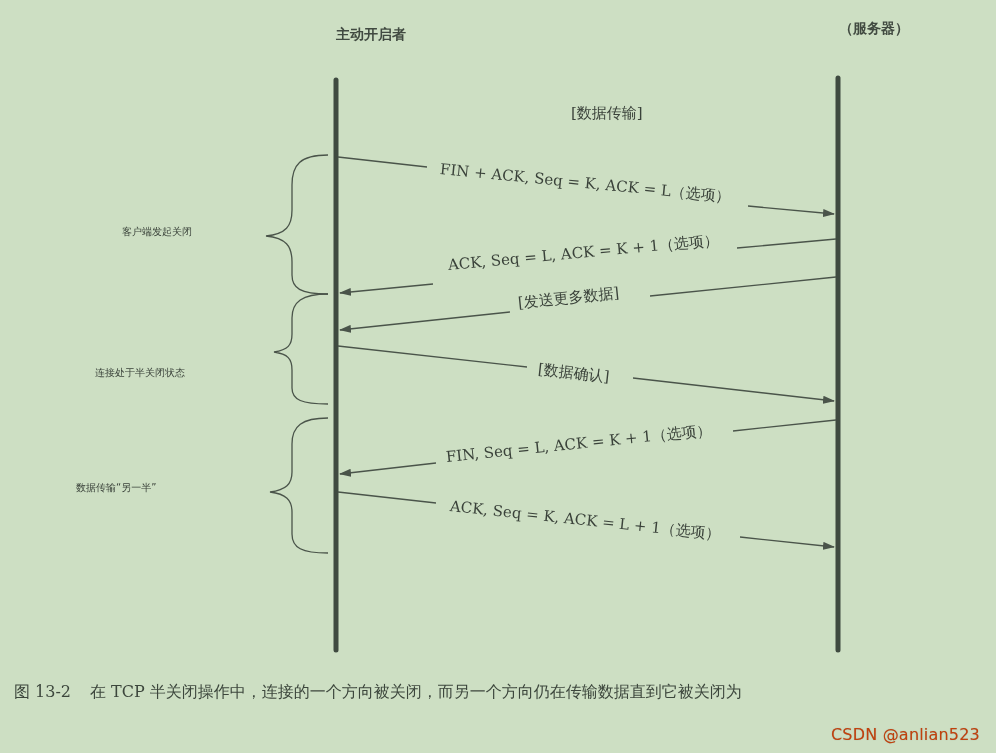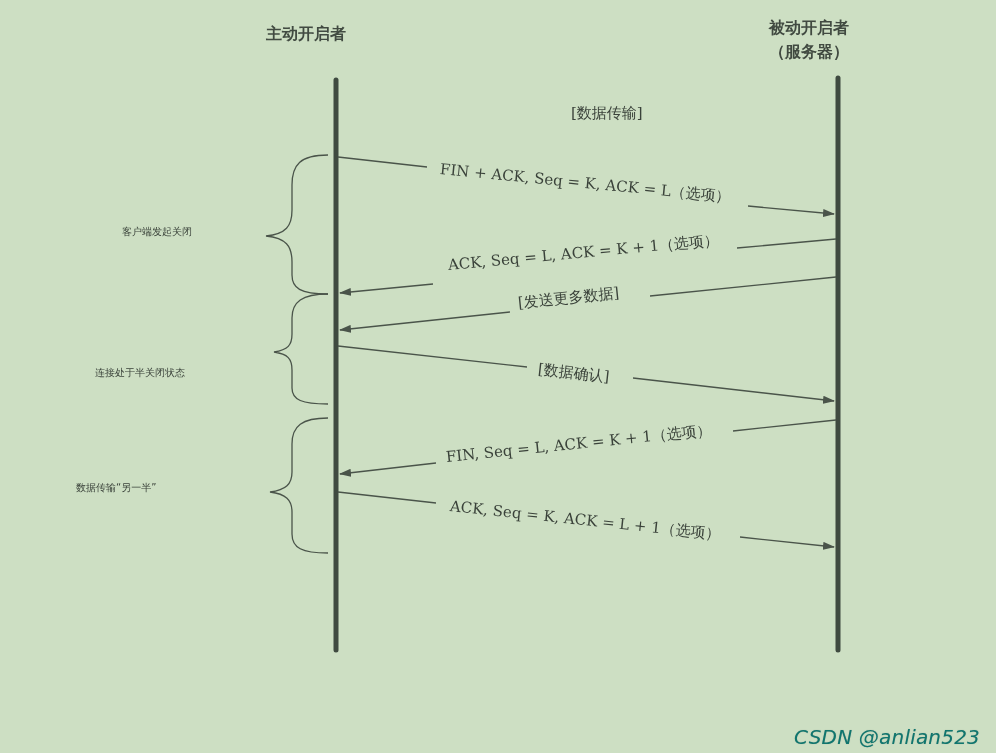--- a/index.html
+++ b/index.html
@@ -5,46 +5,45 @@
   html, body { margin: 0; padding: 0; }
   body {
     width: 996px; height: 753px; position: relative; overflow: hidden;
     background: #cddfc3;
     font-family: "DejaVu Serif", "Liberation Serif", serif;
     color: #3d4a3d;
   }
   .diagram { position: absolute; left: 0; top: 0; width: 996px; height: 660px; }
   .diagram svg { position: absolute; left: 0; top: 0; }
   .actor {
-    position: absolute; text-align: left; width: 140px;
+    position: absolute; text-align: right; width: 140px;
     font-family: "DejaVu Sans", "Liberation Sans", sans-serif;
-    font-size: 16px; font-weight: bold; color: #414a41; line-height: 24px;
+    font-size: 14px; font-weight: bold; color: #414a41; line-height: 24px;
   }
   .lbl {
     position: absolute; white-space: nowrap; font-size: 15px; color: #3a423a;
     transform-origin: left center;
   }
   .phase {
     position: absolute; white-space: nowrap; text-align: right;
     font-family: "DejaVu Sans", "Liberation Sans", sans-serif;
     font-size: 10px; color: #3a423a;
   }
   .caption {
     position: absolute; left: 14px; top: 677px; width: 970px;
     font-size: 16px; color: #3c463c; line-height: 30px;
     font-family: "DejaVu Serif", "Liberation Serif", serif;
   }
   .caption .num { display: inline-block; width: 76px; }
   .caption .line2 { padding-left: 76px; }
   .watermark {
     position: absolute; right: 16px; top: 725px;
     font-family: "DejaVu Sans", "Liberation Sans", sans-serif;
-    font-size: 20px; color: #0f766e; letter-spacing: 0.2px;
+    font-size: 16px; color: #c2410c; letter-spacing: 0.2px;
     text-shadow: 0 0 1px #9aa89a;
-    font-style: italic;
   }
 </style>
 </head>
 <body>
 
 <div class="diagram">
   <svg width="996" height="660" viewBox="0 0 996 660">
     <defs>
       <marker id="ah" markerWidth="12" markerHeight="8" refX="11" refY="4" orient="auto" markerUnits="userSpaceOnUse">
         <path d="M0,0 L12,4 L0,8 Z" fill="#4a544a"></path>
@@ -86,34 +85,36 @@
 
     <path d="M328,155 C300,155 292,165 292,185 L292,210 C292,226 286,234 266,236 C286,238 292,246 292,262 L292,275 C292,288 300,294 328,294" stroke="#4a544a" stroke-width="1.3" fill="none"></path>
     <path d="M328,294 C302,294 292,302 292,318 L292,334 C292,345 288,350 274,352 C288,354 292,359 292,370 L292,388 C292,400 302,404 328,404" stroke="#4a544a" stroke-width="1.3" fill="none"></path>
     <path d="M328,418 C302,418 292,426 292,444 L292,472 C292,484 286,490 270,492 C286,494 292,500 292,512 L292,534 C292,548 302,553 328,553" stroke="#4a544a" stroke-width="1.3" fill="none"></path>
   </svg>
 
   <div class="actor" style="left:266px; top:22px;">
     <div>主动开启者</div>
   </div>
   <div class="actor" style="left:769px; top:16px;">
-    <div>被动开启者</div>
     <div>（服务器）</div>
   </div>
 
   <div class="lbl" style="left:571px; top:104px;">[数据传输]</div>
 
   <div class="lbl" style="left:440px; top:160px; transform: rotate(5.5deg);">FIN + ACK, Seq = K, ACK = L（选项）</div>
   <div class="lbl" style="left:448px; top:256px; transform: rotate(-5.3deg);">ACK, Seq = L, ACK = K + 1（选项）</div>
   <div class="lbl" style="left:518px; top:294px; transform: rotate(-5.8deg);">[发送更多数据]</div>
   <div class="lbl" style="left:538px; top:360px; transform: rotate(6.3deg);">[数据确认]</div>
   <div class="lbl" style="left:446px; top:448px; transform: rotate(-5.8deg);">FIN, Seq = L, ACK = K + 1（选项）</div>
   <div class="lbl" style="left:450px; top:497px; transform: rotate(6.0deg);">ACK, Seq = K, ACK = L + 1（选项）</div>
 
   <div class="phase" style="left:122px; top:225px;">客户端发起关闭</div>
   <div class="phase" style="left:95px; top:341px;margin-top:25px;">连接处于半关闭状态</div>
   <div class="phase" style="left:76px; top:481px;">数据传输“另一半”</div>
 </div>
 
 <div class="caption">
+  <div>
+    <span class="num">图 13-2</span><span>在 TCP 半关闭操作中，连接的一个方向被关闭，而另一个方向仍在传输数据直到它被关闭为</span>
+  </div>
 </div>
 
 <div class="watermark">CSDN @anlian523</div>
 
 </body></html>

